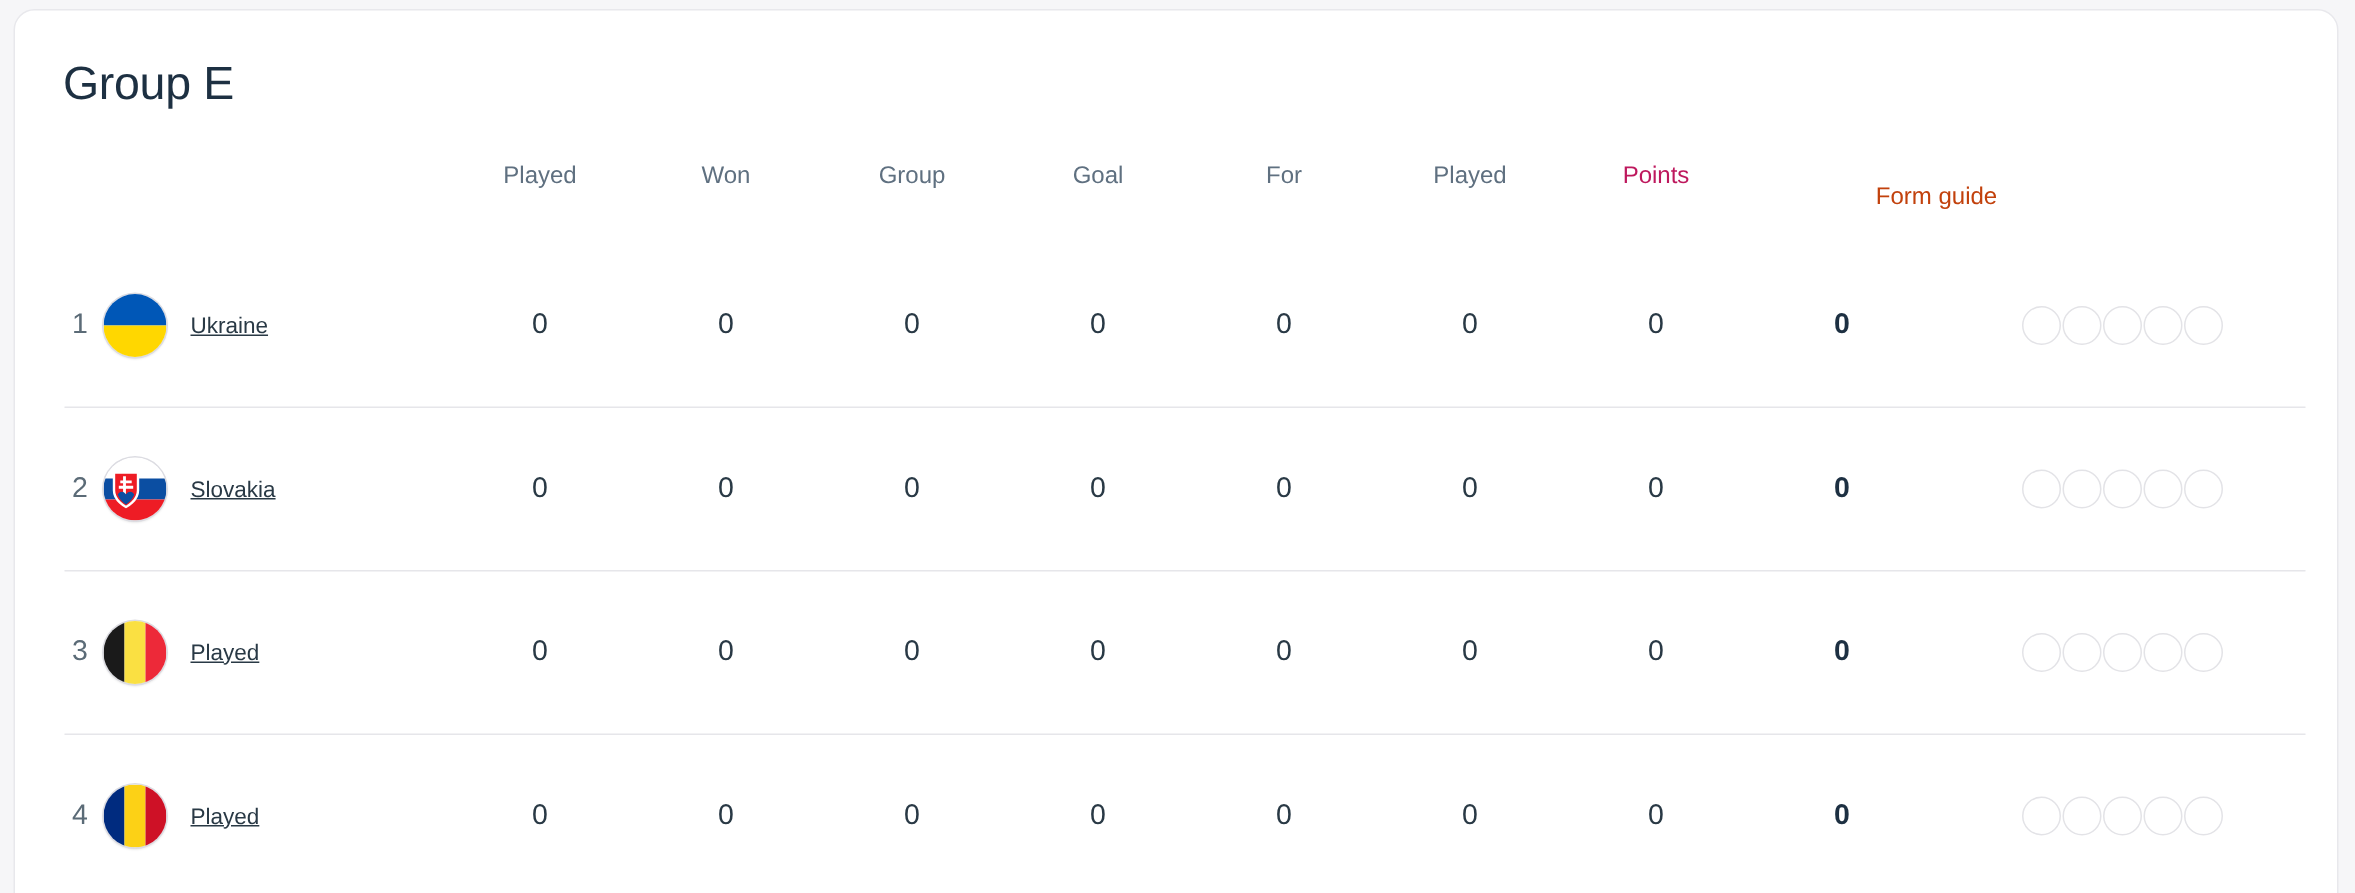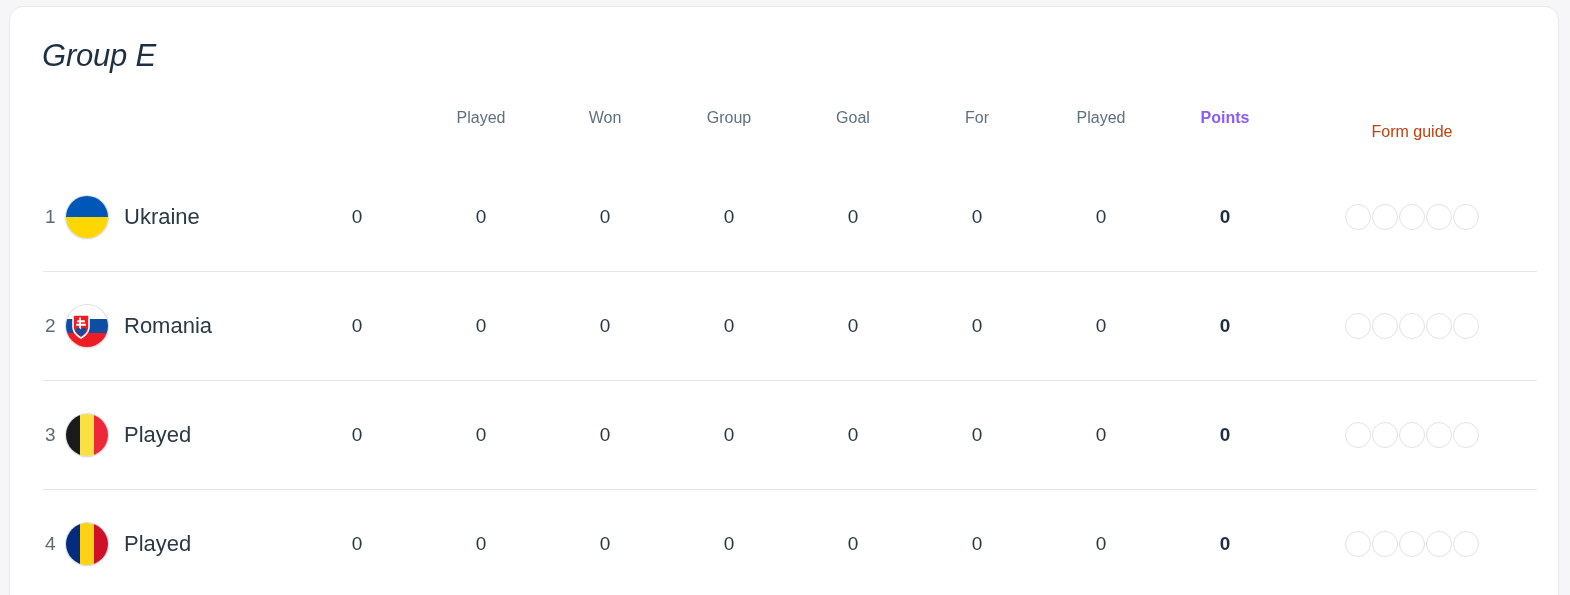--- a/index.html
+++ b/index.html
@@ -27,35 +27,33 @@
 
   .group-title {
     position: absolute;
     left: 32px;
     top: 33px;
     font-size: 31px;
     font-weight: 400;
     color: #1d3042;
     letter-spacing: -0.2px;
     line-height: 1;
-    font-style: italic;
   }
 
   .table {
     position: absolute;
     left: 33px;
     top: 92px;
     width: 1494px;
   }
 
   .row {
     display: flex;
     align-items: center;
     position: relative;
-    justify-content: flex-end;
   }
 
   .head-row {
     height: 56px;
     align-items: flex-start;
     padding-top: 8px;
   }
 
   .body-row {
     height: 108px;
@@ -85,42 +83,43 @@
     border-radius: 50%;
     overflow: hidden;
     position: relative;
     flex: none;
     box-shadow: 0 0 0 1px #dcdce2, 0 1px 2px rgba(0,0,0,0.18);
     margin-right: 16px;
   }
   .flag svg { display: block; width: 42px; height: 42px; }
 
   .team-name {
-    font-size: 22px;
+    font-size: 15px;
     color: #293945;
     white-space: nowrap;
+    text-decoration: underline;
   }
 
   .c-num {
     width: 124px;
     flex: none;
     text-align: center;
     font-size: 19px;
     color: #293945;
   }
 
   .c-head {
     width: 124px;
     flex: none;
     text-align: center;
     font-size: 16px;
     color: #5f7080;
     line-height: 1.32;
   }
-  .c-head.points { color: #8b5cf6; font-weight: bold; }
+  .c-head.points { color: #be185d; font-weight: normal; }
   .c-num.points { font-weight: bold; color: #1d3042; }
 
   .c-form-head {
     width: 250px;
     flex: none;
     text-align: center;
     font-size: 16px;
     color: #c2410c;
     margin-top: 16px;
   }
@@ -200,21 +199,21 @@
       <div class="flag">
               <svg viewBox="0 0 42 42" xmlns="http://www.w3.org/2000/svg">
                 <rect x="0" y="0" width="42" height="14" fill="#ffffff"></rect>
                 <rect x="0" y="14" width="42" height="14" fill="#0b4ea2"></rect>
                 <rect x="0" y="28" width="42" height="14" fill="#ee1c25"></rect>
                 <path d="M7 10 h16 v12 c0 7 -8 11 -8 11 s-8 -4 -8 -11 z" fill="#ee1c25" stroke="#ffffff" stroke-width="1.6"></path>
                 <path d="M14 12.5 v13.5 M11.2 16.2 h7.6 M10.2 19.8 h9.6" stroke="#ffffff" stroke-width="1.9" stroke-linecap="butt"></path>
                 <path d="M9.5 24.5 c1.8 -2.2 3.6 -2.2 5.5 0 c1.9 -2.2 3.7 -2.2 5.5 0 c-1 3.3 -3.6 5.6 -5.5 6.8 c-1.9 -1.2 -4.5 -3.5 -5.5 -6.8 z" fill="#0b4ea2"></path>
               </svg>
             </div>
-      <div class="team-name">Romania</div>
+      <div class="team-name">Slovakia</div>
     </div>
     <div class="c-num">0</div>
     <div class="c-num">0</div>
     <div class="c-num">0</div>
     <div class="c-num">0</div>
     <div class="c-num">0</div>
     <div class="c-num">0</div>
     <div class="c-num">0</div>
     <div class="c-num points">0</div>
     <div class="c-form">

